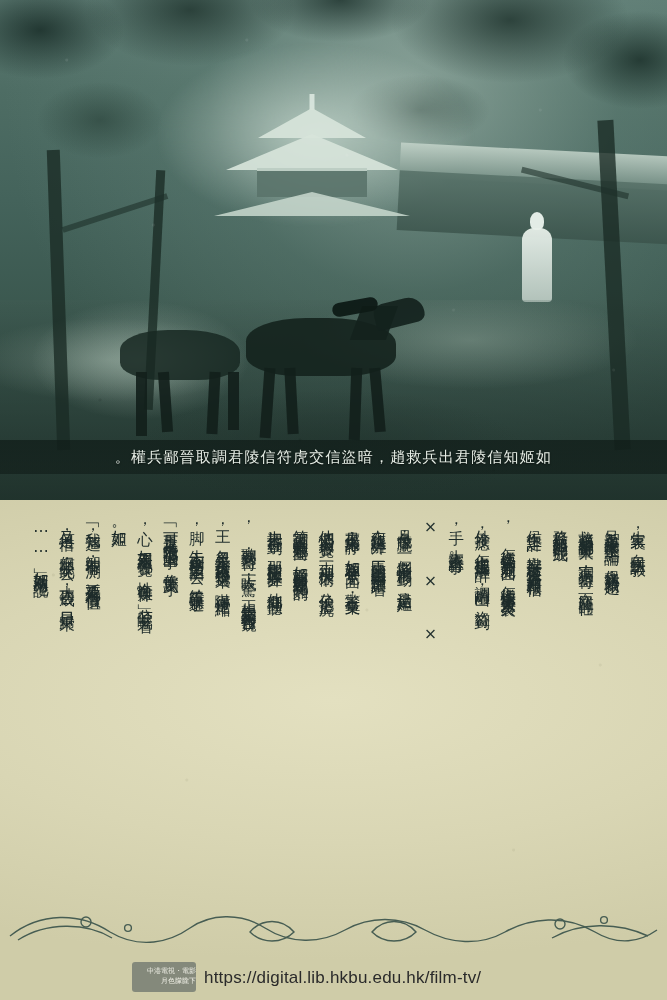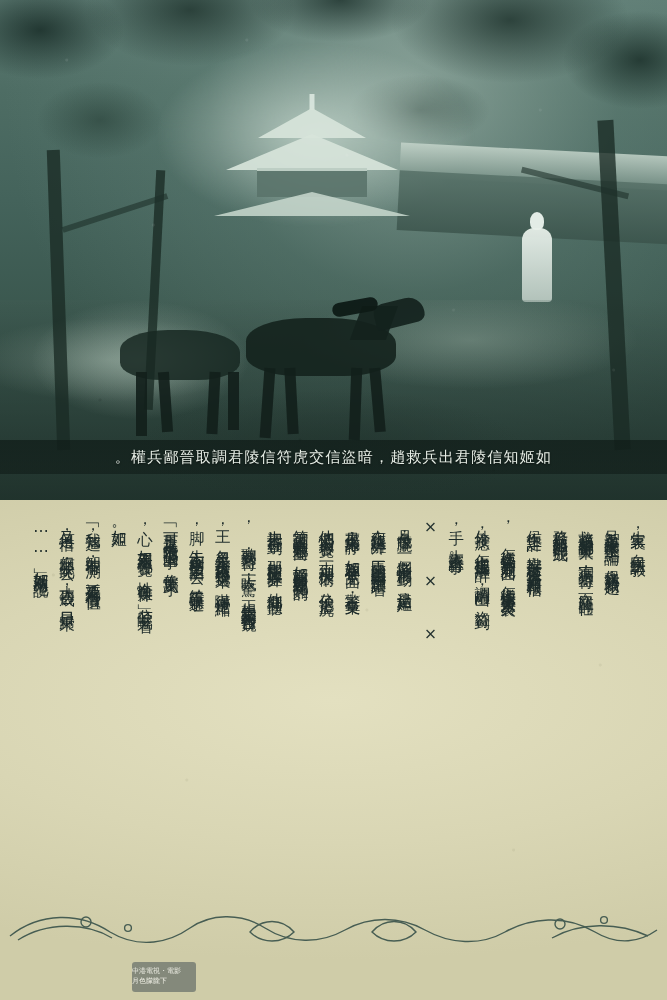--- a/index.html
+++ b/index.html
@@ -316,21 +316,21 @@
   }
   .stamp {
     position: absolute;
     left: 132px; bottom: 8px;
     width: 64px; height: 30px;
     background: #7e8478;
     border-radius: 3px;
     color: #f2f2ea;
     font-size: 7px;
     line-height: 10px;
-    text-align: left;
+    text-align: right;
     padding-top: 4px;
     box-sizing: border-box;
     opacity: .92;
   }
   .watermark {
     position: absolute;
     left: 204px; bottom: 12px;
     font-family: "Liberation Sans", sans-serif;
     font-size: 17px;
     color: #2a2a2a;
@@ -435,15 +435,16 @@
           <path d="M250,30 C262,16 282,16 294,30 C282,42 262,42 250,30 Z"></path>
           <path d="M372,30 C384,16 404,16 416,30 C404,42 384,42 372,30 Z"></path>
         </g>
       </svg>
     </div>
 
     <div class="stamp">
       <div>中港電視・電影</div>
       <div>月色朦朧下</div>
     </div>
+    <div class="watermark">https://digital.lib.hkbu.edu.hk/film-tv/</div>
   </div>
 
 </div>
 
 </body></html>

